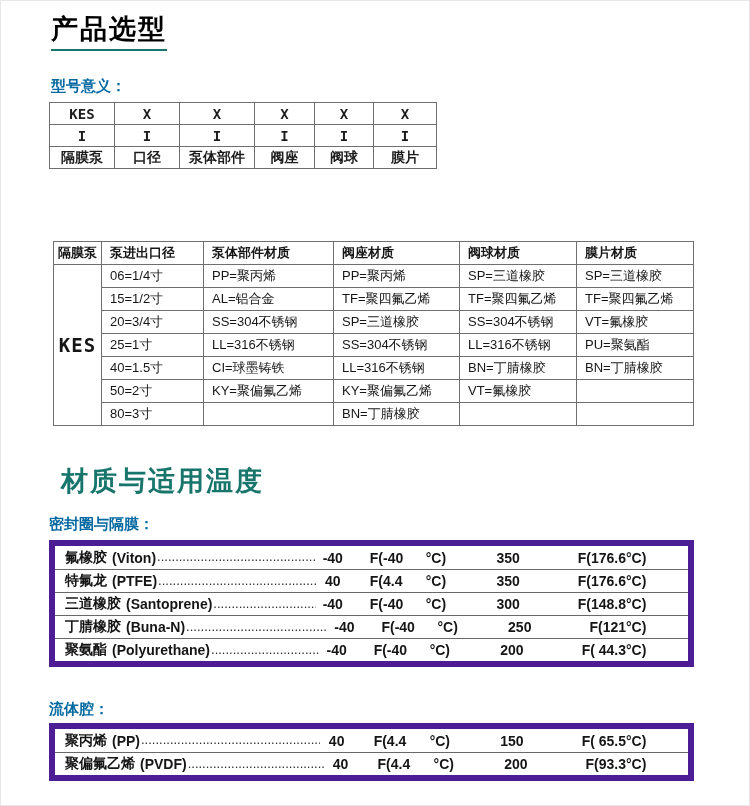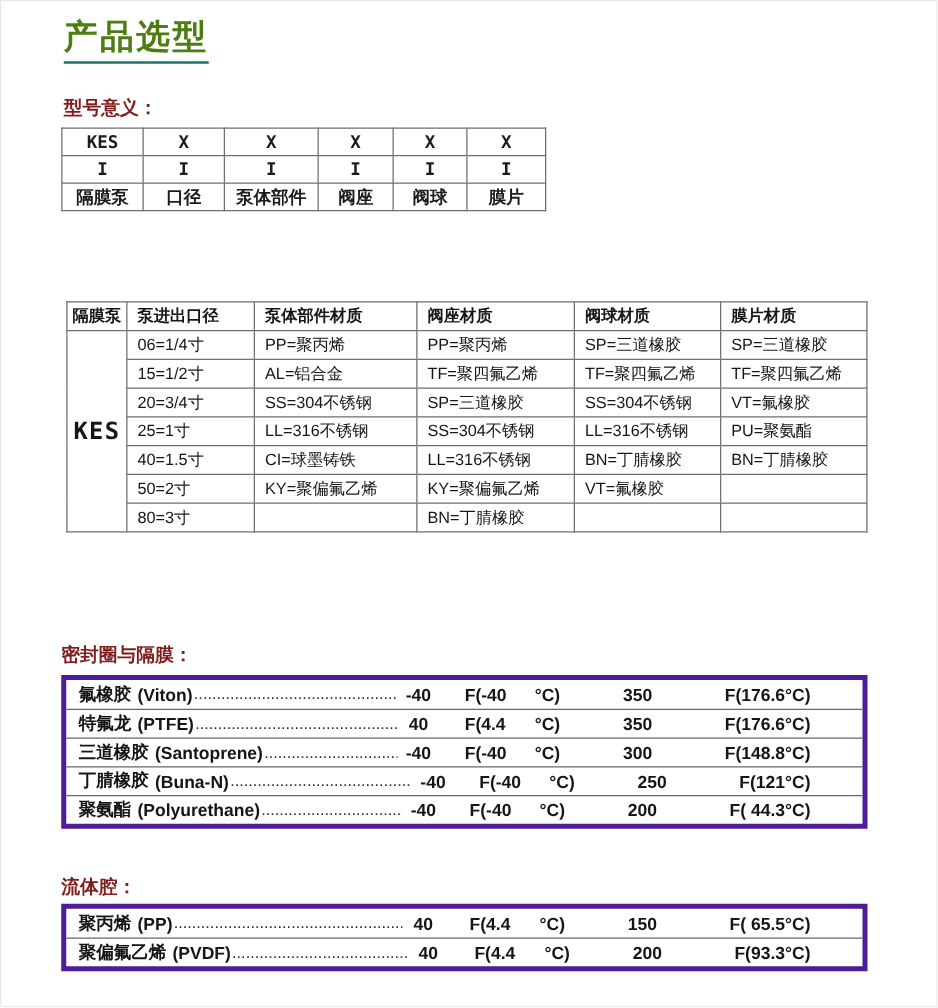--- a/index.html
+++ b/index.html
@@ -4,28 +4,28 @@
 <style>
   * { margin:0; padding:0; box-sizing:border-box; }
   html,body { background:#fff; }
   .page {
     position:relative; width:750px; height:806px; margin:0 auto;
     background:#fff; border:1px solid #e7e7e7; overflow:hidden;
     font-family:"Liberation Sans","DejaVu Sans",sans-serif; color:#1c1c1c;
   }
   .title {
     position:absolute; left:50px; top:10px;
-    font-size:27px; font-weight:700; color:#4d7c0f;
+    font-size:27px; font-weight:700; color:#000000;
     border-bottom:2px solid #17756b; padding-bottom:2px; letter-spacing:2px;
   }
   .title2 {
     position:absolute; left:60px; top:462px;
     font-size:27px; font-weight:700; color:#17756b; letter-spacing:2px;
   }
-  .label { position:absolute; font-size:15px; font-weight:700; color:#7f1d1d; }
+  .label { position:absolute; font-size:15px; font-weight:700; color:#0369a1; }
   .model-label { left:50px; top:76px; }
   .seal-label  { left:48px; top:514px; }
   .fluid-label { left:48px; top:699px; }
 
   
   table { border-collapse:collapse; table-layout:fixed; }
   .model-table { position:absolute; left:48px; top:101px; }
   .model-table td {
     border:1px solid #6f6f6f; height:22px; text-align:center;
     font-size:14px; font-weight:600;
@@ -53,21 +53,21 @@
   .sel-table td.kes-cell {
     text-align:center; padding-left:0; vertical-align:middle;
     font-size:19px; letter-spacing:1px; font-weight:600;
     font-family:"DejaVu Sans Mono","Liberation Mono",monospace;
   }
   .sel-table td.c-head { text-align:center; padding-left:0; }
 
   
   .temp-table {
     position:absolute; left:48px; width:645px;
-    border:4px solid #4c1d95; background:#fff;
+    border:6px solid #4c1d95; background:#fff;
   }
   .seal-table-pos  { top:539px; }
   .fluid-table-pos { top:722px; }
   .temp-row {
     display:flex; align-items:center; height:23px;
     border-top:1px solid #686868; padding:0 28px 0 10px;
     font-size:14px; font-weight:700; color:#151515; white-space:pre;
   }
   .temp-row:first-child { border-top:none; }
   .m-en { margin-left:5px; font-weight:700; }
@@ -194,20 +194,21 @@
     <tr>
       <td>80=3寸</td>
       <td></td>
       <td>BN=丁腈橡胶</td>
       <td></td>
       <td></td>
     </tr>
   </tbody>
     </table>
 
+  <div class="title2">材质与适用温度</div>
 
   <div class="label seal-label">密封圈与隔膜：</div>
 
   <div class="temp-table seal-table-pos">
     <div class="temp-row"><span class="m-cn">氟橡胶</span><span class="m-en">(Viton)</span><span class="leader"></span><span class="t-minf">-40</span><span class="t-minc">F(-40</span><span class="t-minu">°C)</span><span class="t-maxf">350</span><span class="t-maxc">F(176.6</span><span class="t-maxu">°C)</span></div>
     <div class="temp-row"><span class="m-cn">特氟龙</span><span class="m-en">(PTFE)</span><span class="leader"></span><span class="t-minf">40</span><span class="t-minc">F(4.4</span><span class="t-minu">°C)</span><span class="t-maxf">350</span><span class="t-maxc">F(176.6</span><span class="t-maxu">°C)</span></div>
     <div class="temp-row"><span class="m-cn">三道橡胶</span><span class="m-en">(Santoprene)</span><span class="leader"></span><span class="t-minf">-40</span><span class="t-minc">F(-40</span><span class="t-minu">°C)</span><span class="t-maxf">300</span><span class="t-maxc">F(148.8</span><span class="t-maxu">°C)</span></div>
     <div class="temp-row"><span class="m-cn">丁腈橡胶</span><span class="m-en">(Buna-N)</span><span class="leader"></span><span class="t-minf">-40</span><span class="t-minc">F(-40</span><span class="t-minu">°C)</span><span class="t-maxf">250</span><span class="t-maxc">F(121</span><span class="t-maxu">°C)</span></div>
     <div class="temp-row"><span class="m-cn">聚氨酯</span><span class="m-en">(Polyurethane)</span><span class="leader"></span><span class="t-minf">-40</span><span class="t-minc">F(-40</span><span class="t-minu">°C)</span><span class="t-maxf">200</span><span class="t-maxc">F( 44.3</span><span class="t-maxu">°C)</span></div>
   </div>

